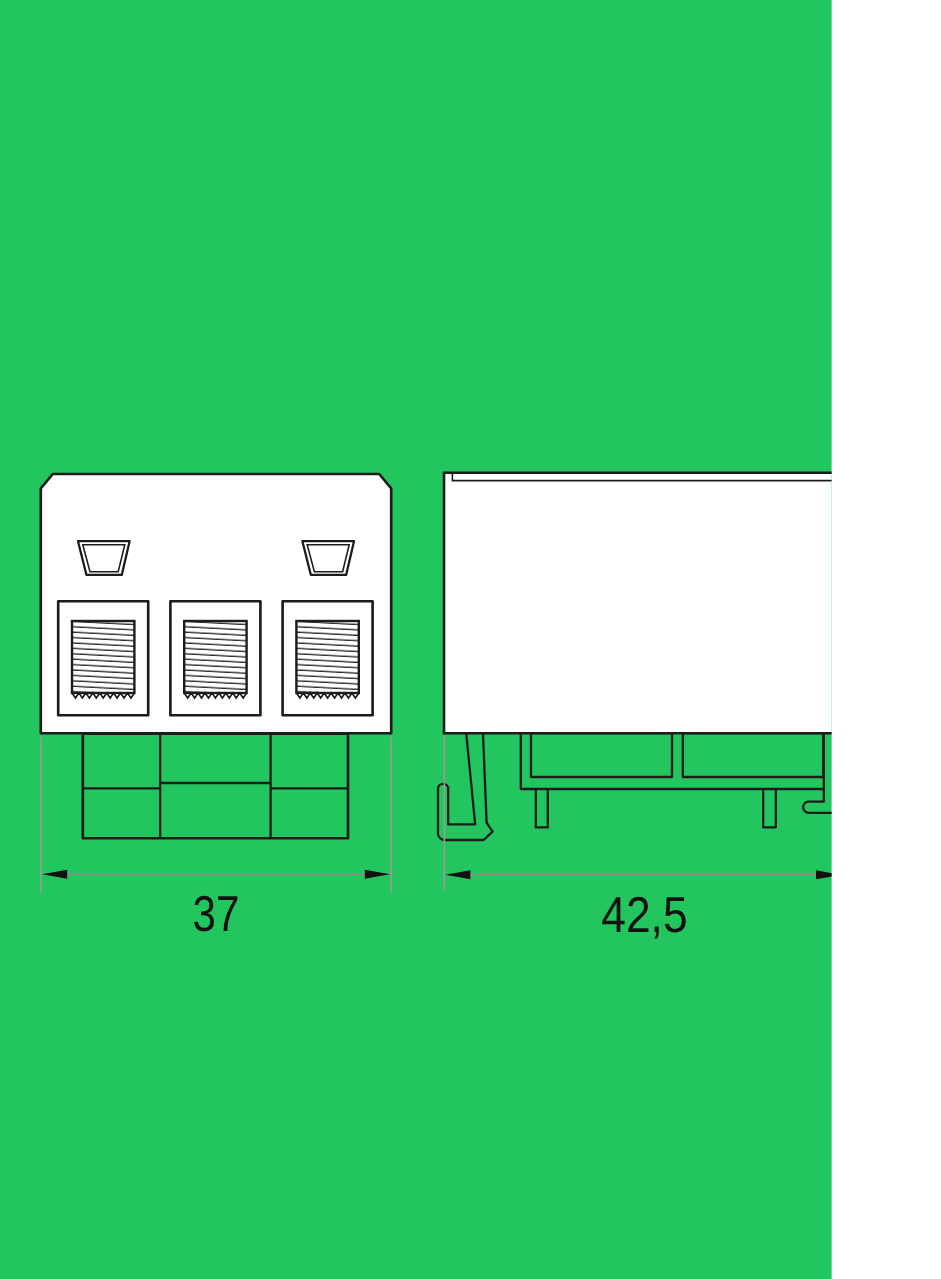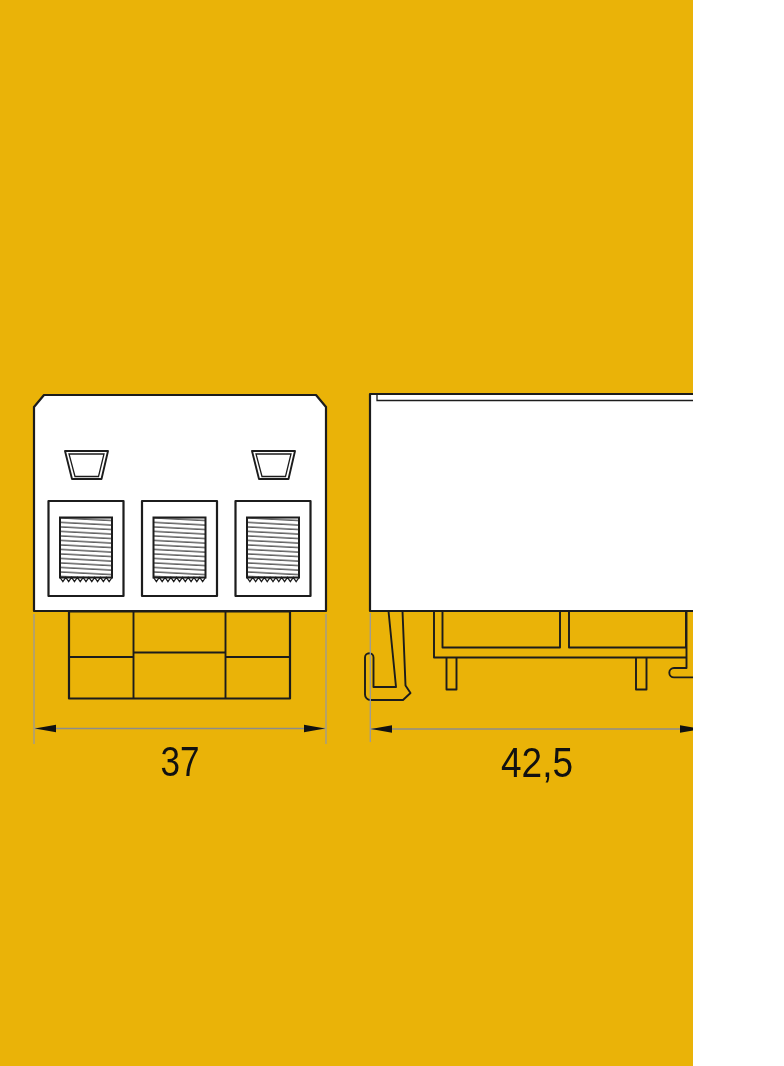--- a/index.html
+++ b/index.html
@@ -5,21 +5,21 @@
   html, body {
     margin: 0;
     padding: 0;
     background: #ffffff;
     font-family: "Liberation Sans", sans-serif;
   }
   .canvas {
     position: relative;
     width: 693px;
     height: 1066px;
-    background: #eab308;
+    background: #22c55e;
     overflow: hidden;
   }
   svg { display: block; }
 
   
   .outline   { fill: none; stroke: #1c1c1c; stroke-width: 2.2; stroke-linejoin: round; }
   .outline-f { fill: #ffffff; stroke: #1c1c1c; stroke-width: 2.2; stroke-linejoin: round; }
   .detail    { fill: none; stroke: #1c1c1c; stroke-width: 1.9; stroke-linejoin: round; }
   .thin      { fill: none; stroke: #1c1c1c; stroke-width: 1.3; }
   .dimline   { fill: none; stroke: #8c8c8c; stroke-width: 1.5; }

